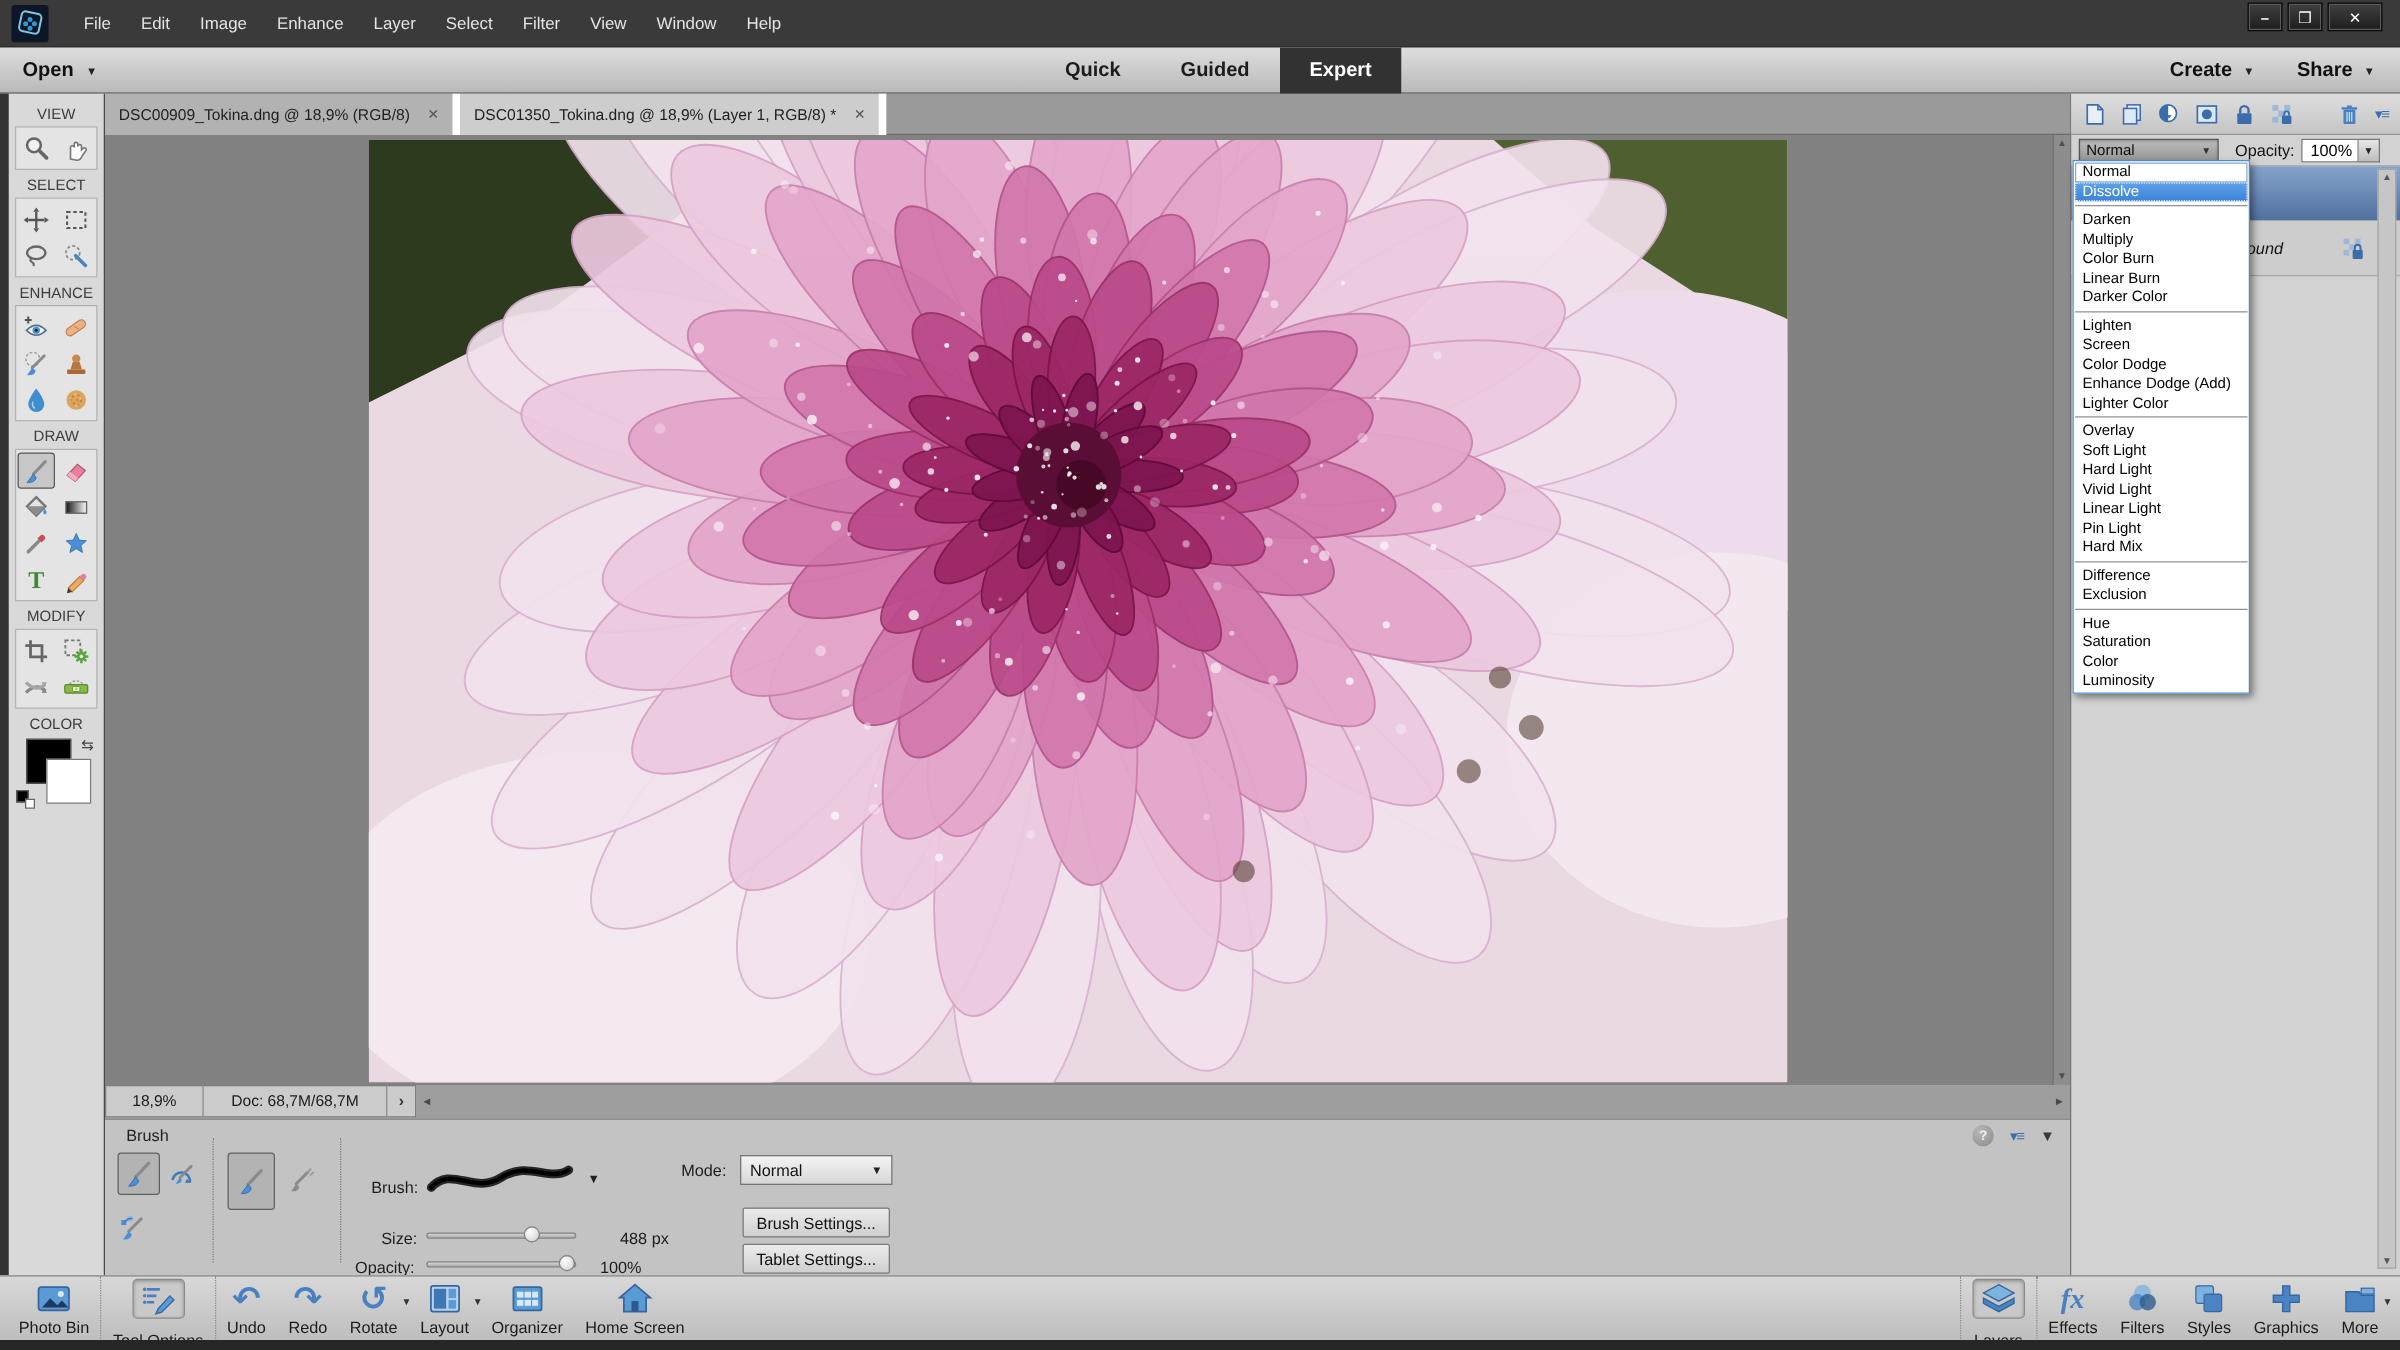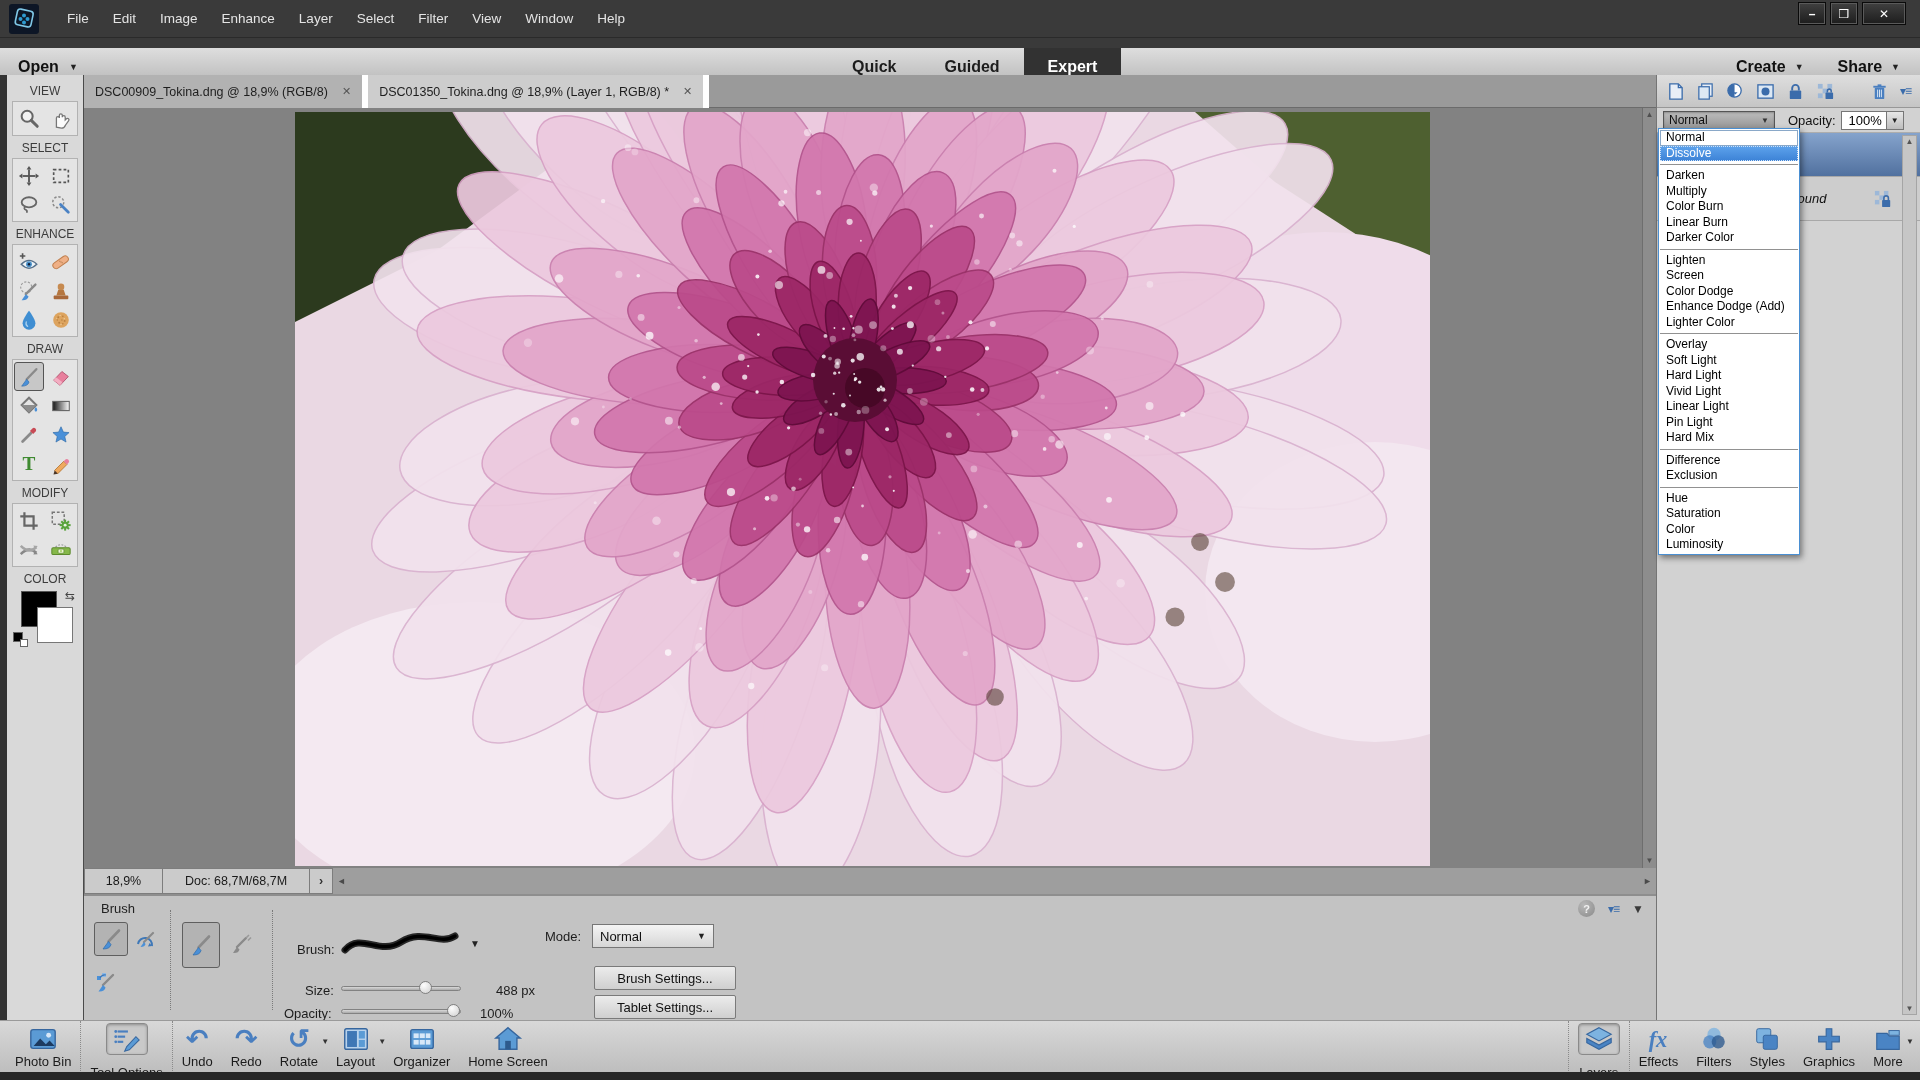--- a/index.html
+++ b/index.html
@@ -9,21 +9,21 @@
 
   
   .titlebar{position:absolute;top:0;left:0;right:0;height:38px;background:#3a3a3a;display:flex;align-items:center;border-bottom:1px solid #2a2a2a;}
   .logo{width:30px;height:30px;margin:0 16px 0 9px;}
   .menu-item{color:#e4e4e4;font-size:13.5px;padding:0 12px;line-height:38px;cursor:default;}
   .winbtns{position:absolute;top:2px;right:14px;display:flex;gap:4px;}
   .winbtn{width:28px;height:23px;background:linear-gradient(#404040,#1d1d1d);border:1px solid #0a0a0a;box-shadow:inset 0 0 0 1px #5a5a5a;color:#fff;font-size:12px;font-weight:bold;display:flex;align-items:center;justify-content:center;}
   .winbtn.close{width:44px;}
 
   
-  .actionbar{position:absolute;top:48px;left:0;right:0;height:37px;background:linear-gradient(#dedede,#b9b9b9);border-bottom:1px solid #8a8a8a;}
+  .actionbar{position:absolute;top:38px;left:0;right:0;height:37px;background:linear-gradient(#dedede,#b9b9b9);border-bottom:1px solid #8a8a8a;}
   .open-btn{position:absolute;left:18px;top:0;height:37px;display:flex;align-items:center;gap:10px;font-size:16px;font-weight:bold;color:#111;}
   .dd-arrow{font-size:9px;color:#222;}
   .mode-tabs{position:absolute;left:828px;top:0;height:37px;display:flex;align-items:center;}
   .mode-tab{padding:0 24px;line-height:37px;font-size:16px;font-weight:bold;color:#1c1c1c;}
   .mode-tab.active{background:#323232;color:#fff;}
   .ab-right{position:absolute;right:20px;top:0;height:37px;display:flex;align-items:center;gap:34px;}
   .ab-right .ab-btn{display:flex;align-items:center;gap:9px;font-size:16px;font-weight:bold;color:#111;}
 
   
   .left-edge{position:absolute;left:0;top:75px;width:7px;bottom:60px;background:#333;}
@@ -66,21 +66,21 @@
   .to-cell svg{width:26px;height:26px;}
   .to-cell.boxed{background:#b3b3b3;border:1px solid #5f5f5f;border-radius:3px;}
   .to-sep{position:absolute;top:14px;bottom:10px;border-left:1px dotted #7a7a7a;}
   .to-label{position:absolute;font-size:13px;color:#1d1d1d;}
   .stroke-preview{position:absolute;left:255px;top:30px;width:122px;height:36px;}
   .stroke-arrow{position:absolute;left:386px;top:42px;font-size:10px;color:#222;}
   .slider{position:absolute;width:120px;height:14px;}
   .slider .track{position:absolute;left:0;right:0;top:5px;height:5px;background:linear-gradient(#d9d9d9,#aaa);border:1px solid #828282;border-radius:3px;}
   .slider .knob{position:absolute;top:0;width:13px;height:13px;border-radius:50%;background:radial-gradient(circle at 35% 30%,#fdfdfd,#cfcfcf);border:1px solid #808080;}
   .to-select{position:absolute;left:508px;top:28px;width:122px;height:24px;background:linear-gradient(#f4f4f4,#d6d6d6);border:1px solid #767676;font-size:13px;color:#111;display:flex;align-items:center;justify-content:space-between;padding:0 7px;}
-  .to-btn{position:absolute;left:510px;width:142px;height:24px;background:linear-gradient(#ececec,#cfcfcf);border:1px solid #7a7a7a;border-radius:2px;font-size:13px;color:#111;display:flex;align-items:center;justify-content:center;}
+  .to-btn{position:absolute;left:510px;width:118px;height:24px;background:linear-gradient(#ececec,#cfcfcf);border:1px solid #7a7a7a;border-radius:2px;font-size:13px;color:#111;display:flex;align-items:center;justify-content:center;}
   .to-help{position:absolute;top:4px;display:flex;align-items:center;gap:13px;}
   .help-circ{width:17px;height:17px;border-radius:50%;background:radial-gradient(circle at 35% 30%,#b8b8b8,#8a8a8a);color:#f2f2f2;font-size:11px;font-weight:bold;display:flex;align-items:center;justify-content:center;}
   .pmenu{color:#3b6cab;font-size:12px;font-weight:bold;letter-spacing:-1px;}
   .chev{color:#3a3a3a;font-size:12px;}
 
   
   .rightpanel{position:absolute;left:1656px;top:75px;width:264px;bottom:60px;background:#d2d2d2;border-left:1px solid #757575;}
   .rp-icons{height:33px;background:linear-gradient(#dedede,#c5c5c5);border-bottom:1px solid #979797;display:flex;align-items:center;gap:11px;padding:0 9px;}
   .rp-icons svg{width:19px;height:19px;}
   .rp-trash{margin-left:auto;}

